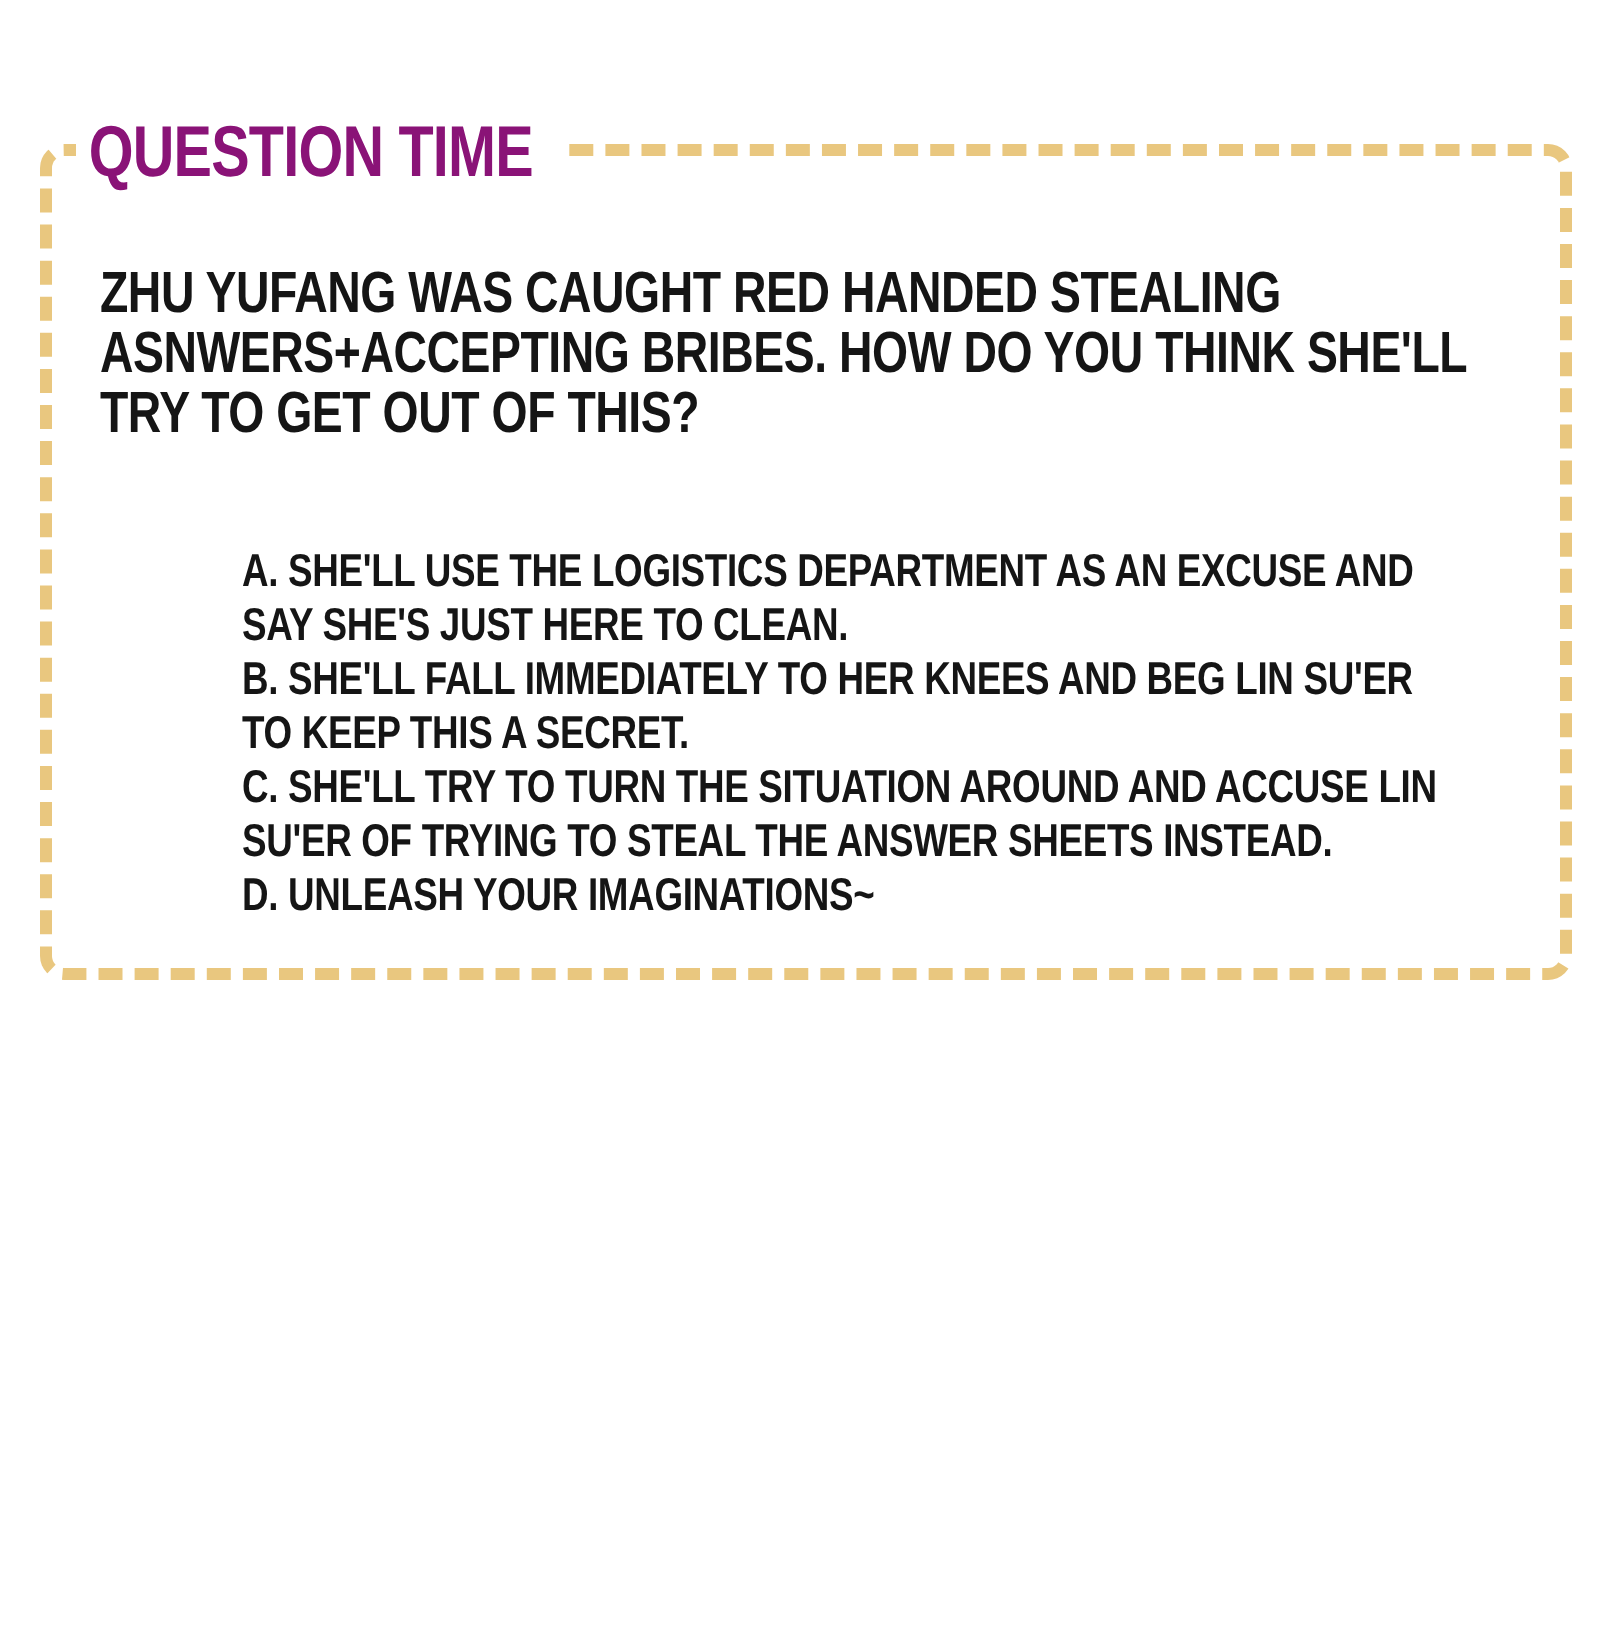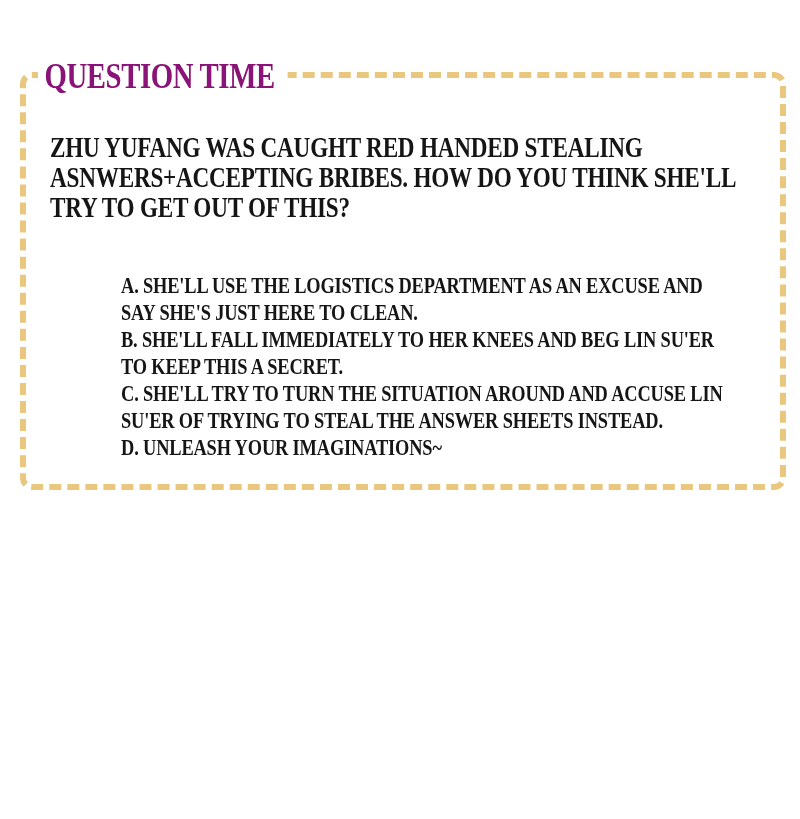--- a/index.html
+++ b/index.html
@@ -6,21 +6,21 @@
     margin: 0;
     padding: 0;
     background: #ffffff;
   }
   #page {
     position: relative;
     width: 800px;
     height: 819px;
     background: #ffffff;
     overflow: hidden;
-    font-family: Liberation Serif, serif;
+    font-family: Liberation Sans, sans-serif;
   }
   
   .panel {
     position: absolute;
     left: 20px;
     top: 72px;
     width: 766px;
     height: 418px;
     box-sizing: border-box;
     border: 6px dashed #e9c77f;

